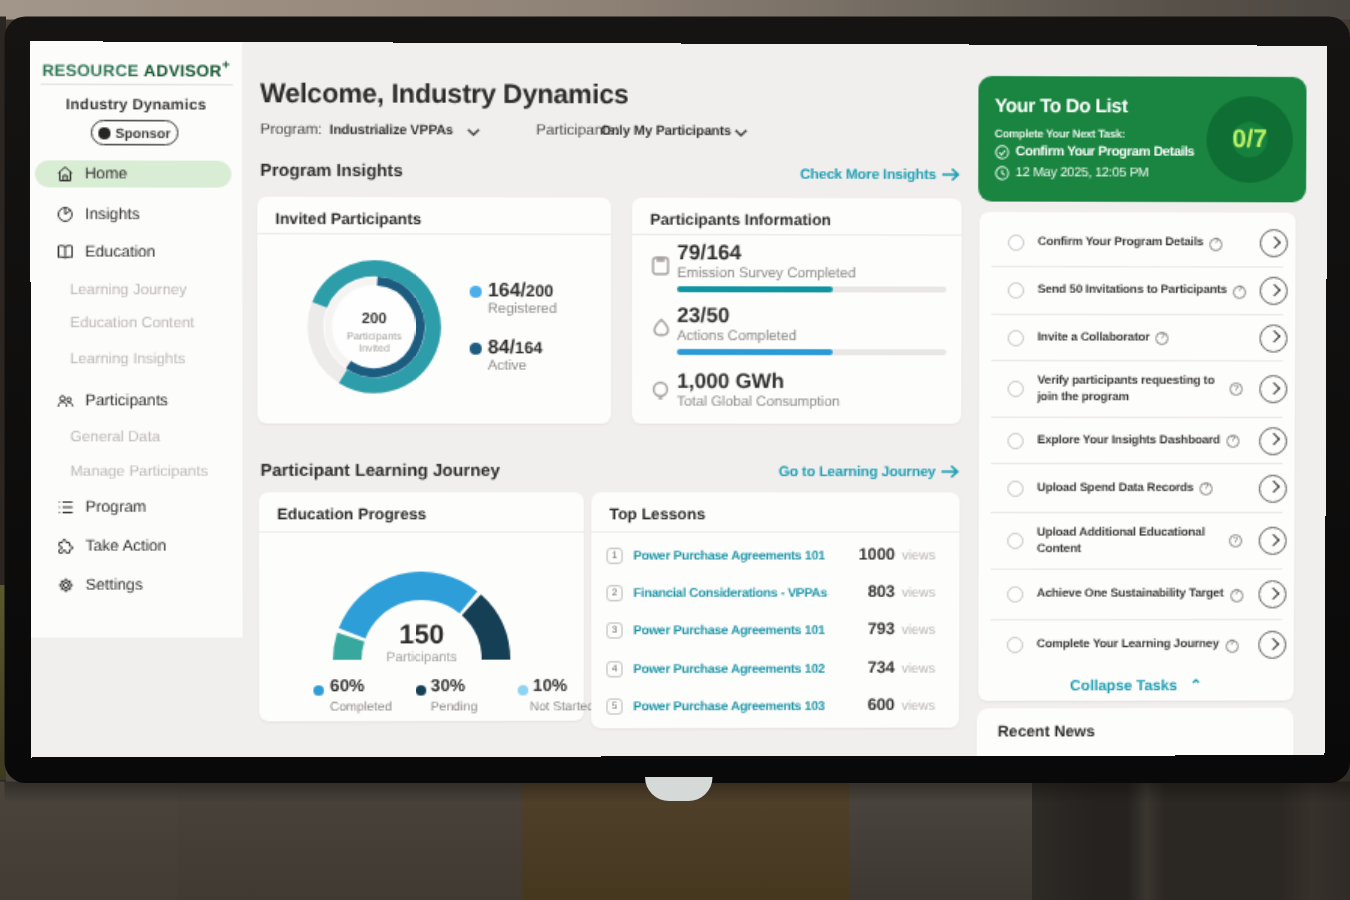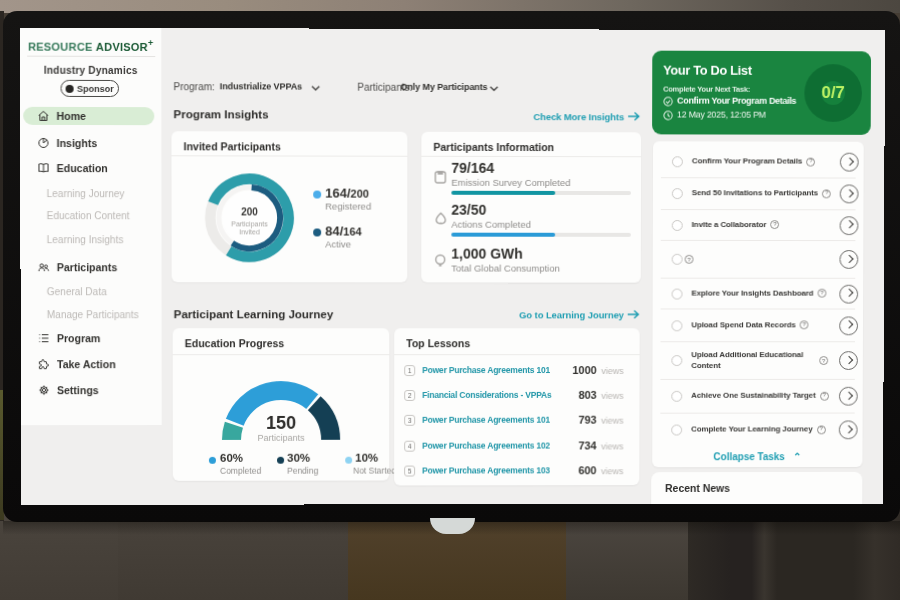--- a/index.html
+++ b/index.html
@@ -25,21 +25,21 @@
   #sidebar { left:0; top:0; width:140px; height:397px; background:#fcfcfb; }
   #logo { left:0; top:10px; width:140px; text-align:center; font-size:11px; font-weight:bold; letter-spacing:.2px; color:#36795a; white-space:nowrap; }
   #logo b { color:#1b5a35; }
   #logo sup { font-size:9px; }
   .sdiv { left:7px; top:28px; width:127px; height:1px; background:#e4e3e1; }
   #orgname { left:0; top:37px; width:140px; text-align:center; font-size:10px; font-weight:bold; color:#3a3937; letter-spacing:.2px; }
   #pill { left:40px; top:52px; width:58px; height:17px; border:1.5px solid #4a4946; border-radius:9px;
      font-size:9px; font-weight:bold; color:#3a3937; display:flex; align-items:center; justify-content:center; gap:3px; }
   .pdot { width:8px; height:8px; border-radius:50%; background:#262523; display:inline-block; }
   #homepill { left:3px; top:79px; width:130px; height:18px; background:#d9edd5; border-radius:9px; }
-  .nav { left:36px; font-size:10.5px; font-weight:bold; color:#33322f; }
+  .nav { left:36px; font-size:10.5px; font-weight:normal; color:#33322f; }
   .nsub { left:26px; font-size:10px; color:#bcb9b6; }
   .nico { left:17px; width:12px; height:12px; }
   
   #h1 { left:152px; top:24px; font-size:18px; font-weight:bold; color:#2e2d2b; letter-spacing:-.2px; }
   .lbl { font-size:10px; color:#4c4b49; }
   .val { font-size:9px; font-weight:bold; color:#33322f; letter-spacing:-.1px; }
   .sect { font-size:11.5px; font-weight:bold; color:#2e2d2b; }
   .tlink { font-size:9.5px; font-weight:bold; color:#1f9eb2; letter-spacing:-.1px; }
   .card { white-space:nowrap; background:#fdfdfc; border-radius:6px; box-shadow:0 1px 2px rgba(0,0,0,.05); }
   .ctitle { position:absolute; left:12px; top:9px; font-size:10.5px; font-weight:bold; color:#2e2d2b; }
@@ -116,20 +116,21 @@
       <path d="M4 7h3a1 1 0 0 0 1 -1v-1a2 2 0 0 1 4 0v1a1 1 0 0 0 1 1h3a1 1 0 0 1 1 1v3a1 1 0 0 0 1 1h1a2 2 0 0 1 0 4h-1a1 1 0 0 0 -1 1v3a1 1 0 0 1 -1 1h-3a1 1 0 0 1 -1 -1v-1a2 2 0 0 0 -4 0v1a1 1 0 0 1 -1 1h-3a1 1 0 0 1 -1 -1v-3a1 1 0 0 1 1 -1h1a2 2 0 0 0 0 -4h-1a1 1 0 0 1 -1 -1v-3a1 1 0 0 1 1 -1"></path>
     </svg>
     <div class="abs nav" style="top:330px">Take Action</div>
     <svg class="abs nico" style="top:356px" viewBox="0 0 24 24" fill="none" stroke="#33322f" stroke-width="2">
       <circle cx="12" cy="12" r="3.2"></circle>
       <path d="M12 2.5 L14.5 5 H9.5 Z M12 21.5 L14.5 19 H9.5 Z M2.5 12 L5 9.5 V14.5 Z M21.5 12 L19 9.5 V14.5 Z M5.3 5.3 L8.8 6 L6 8.8 Z M18.7 5.3 L18 8.8 L15.2 6 Z M5.3 18.7 L6 15.2 L8.8 18 Z M18.7 18.7 L15.2 18 L18 15.2 Z" fill="#33322f" stroke="none"></path>
       <circle cx="12" cy="12" r="6.5"></circle>
     </svg>
     <div class="abs nav" style="top:356px">Settings</div>
 
+    <div id="h1" class="abs">Welcome, Industry Dynamics</div>
 
     <div class="abs lbl" style="left:152px; top:53px;">Program:</div>
     <div class="abs val" style="left:198px; top:53px;">Industrialize VPPAs</div>
     <svg class="abs" style="left:288px; top:54px; width:11px; height:11px;" viewBox="0 0 12 12" fill="none" stroke="#4c4b49" stroke-width="1.6">
       <path d="M2 4 L6 8 L10 4"></path>
     </svg>
     <div class="abs lbl" style="left:319px; top:53px;margin-left:16px;">Participants:</div>
     <div class="abs val" style="left:378px; top:53px;">Only My Participants</div>
     <svg class="abs" style="left:466px; top:54px; width:11px; height:11px;" viewBox="0 0 12 12" fill="none" stroke="#4c4b49" stroke-width="1.6">
       <path d="M2 4 L6 8 L10 4"></path>
@@ -283,20 +284,21 @@
       </div>
       <div class="tdiv" style="top:68px;"></div>
       <div class="trow" style="top:69px; height:30px;">
         <span class="tcheck"></span>
         <span class="ttext">Invite a Collaborator <span class="qm">?</span></span>
         <span class="tarrow"></span>
       </div>
       <div class="tdiv" style="top:99px;"></div>
       <div class="trow" style="top:100px; height:37px;">
         <span class="tcheck"></span>
+        <span class="ttext" style="white-space:normal; width:127px;">Verify participants requesting to join the program</span>
         <span class="qm" style="margin-right:6px;">?</span>
         <span class="tarrow"></span>
       </div>
       <div class="tdiv" style="top:137px;"></div>
       <div class="trow" style="top:138px; height:30px;">
         <span class="tcheck"></span>
         <span class="ttext">Explore Your Insights Dashboard <span class="qm">?</span></span>
         <span class="tarrow"></span>
       </div>
       <div class="tdiv" style="top:168px;"></div>

